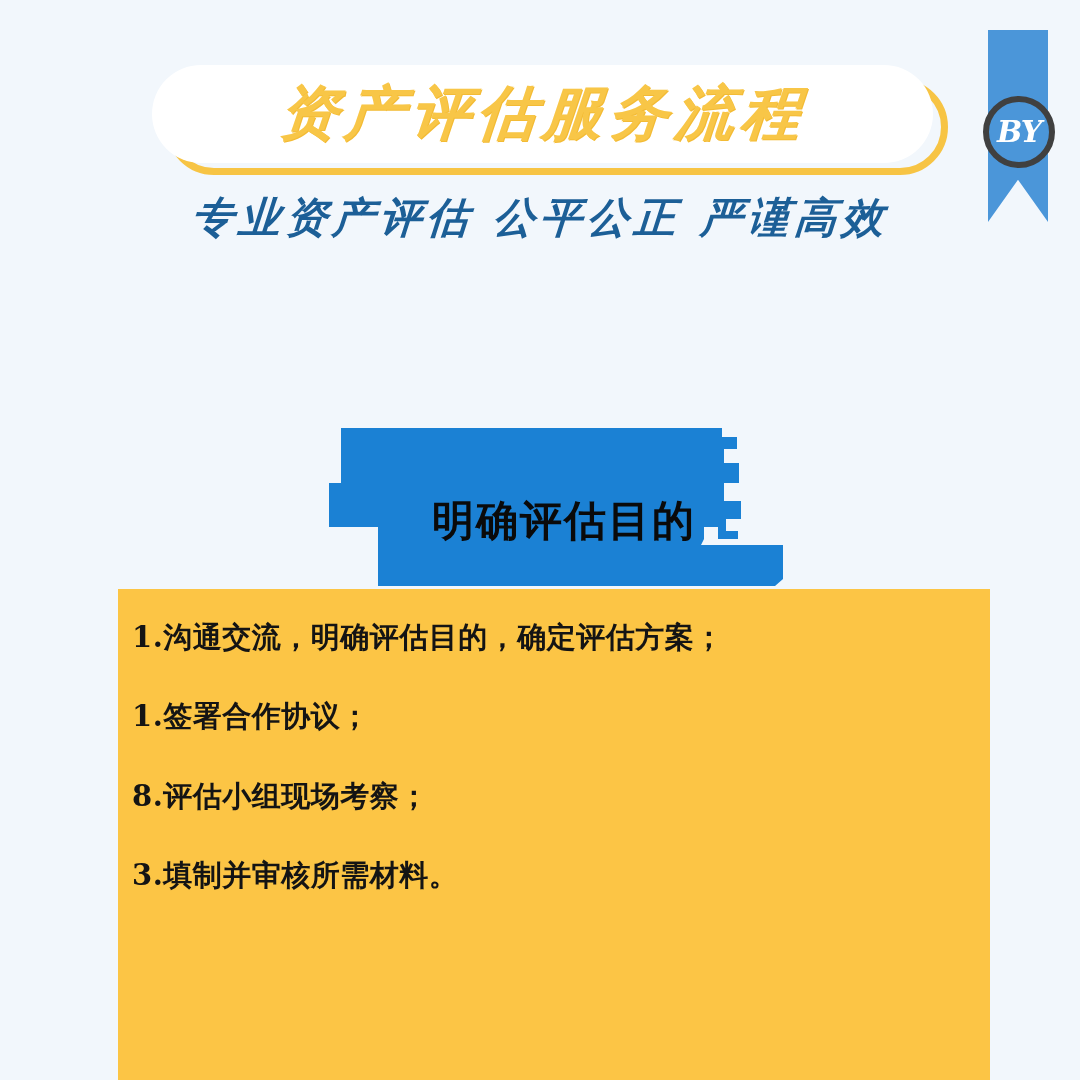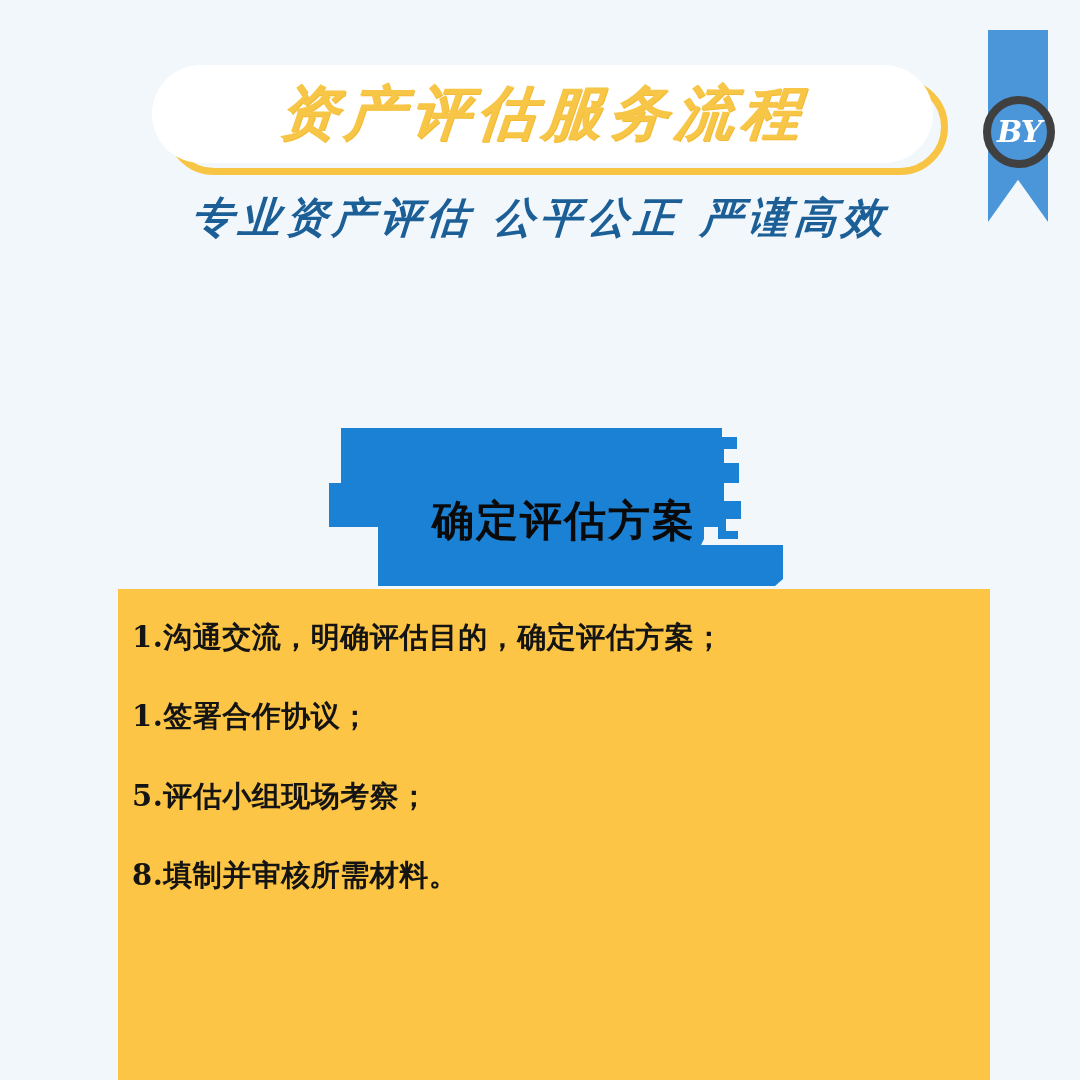--- a/index.html
+++ b/index.html
@@ -81,21 +81,21 @@
   }
   .ribbon-seal {
     position: absolute;
     left: 983px;
     top: 96px;
     width: 72px;
     height: 72px;
     border-radius: 50%;
     background: #4b96d9;
     box-sizing: border-box;
-    border: 8px solid #404040;
+    border: 6px solid #404040;
     display: flex;
     align-items: center;
     justify-content: center;
   }
   .ribbon-seal .seal-text {
     font-family: "DejaVu Serif", "Liberation Serif", serif;
     font-style: italic;
     font-weight: 700;
     font-size: 30px;
     color: #ffffff;
@@ -205,26 +205,26 @@
 
   <div class="stage-banner">
     <svg width="460" height="159" viewBox="0 0 460 159" xmlns="http://www.w3.org/2000/svg">
       <polygon fill="#1b81d4" points="
         15,1 396,1 396,10 411,10 411,22 398,22 398,36 413,36 413,56
         398,56 398,74 415,74 415,92 400,92 400,104 412,104 412,112
         392,112 392,100 378,100 378,112 375,118 457,118 457,152 449,159
         52,159 52,100 15,100 3,100 3,56 15,56 "></polygon>
     </svg>
     <div class="stage-label">
-      <span>确定评估方案</span>
+      <span>明确评估目的</span>
     </div>
   </div>
 
   <div class="content-card">
     <ul class="content-list">
       <li>1.沟通交流，明确评估目的，确定评估方案；</li>
       <li>1.签署合作协议；</li>
-      <li>5.评估小组现场考察；</li>
-      <li>8.填制并审核所需材料。</li>
+      <li>8.评估小组现场考察；</li>
+      <li>3.填制并审核所需材料。</li>
     </ul>
   </div>
 
 </div>
 
 </body></html>

